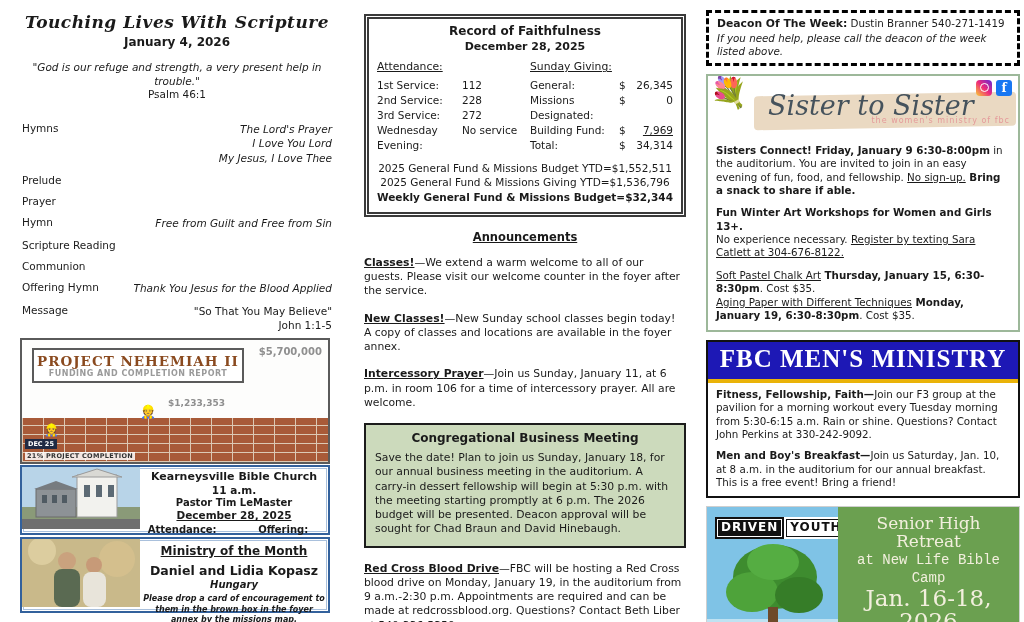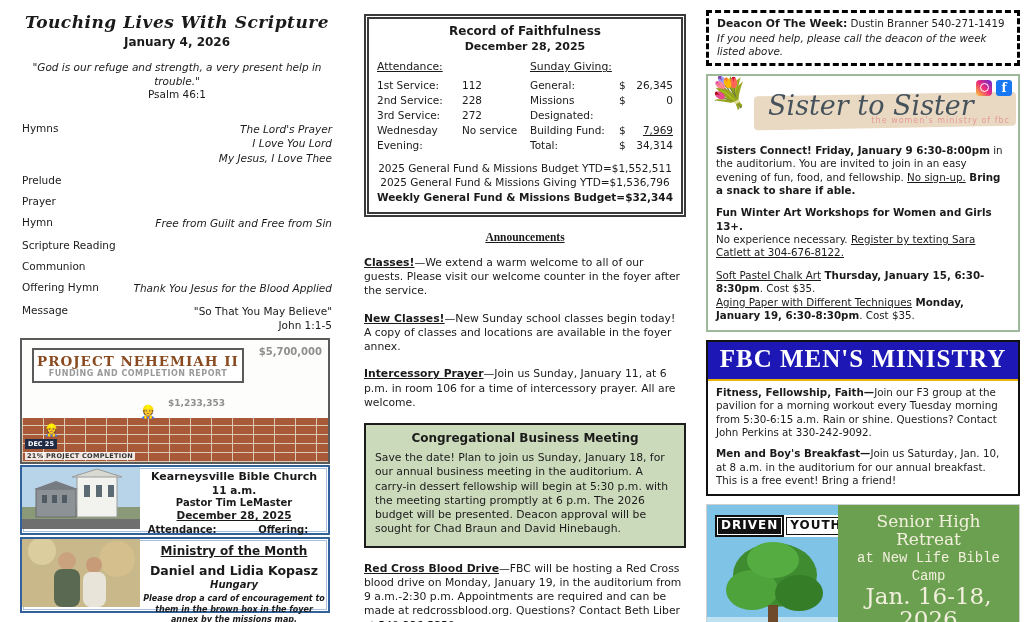--- a/index.html
+++ b/index.html
@@ -64,21 +64,21 @@
   .rec-cols{display:flex;gap:10px;}
   .rec-col{flex:1;}
   .rec-h{text-decoration:underline;margin-bottom:3px;}
   .rec-row{display:flex;font-size:10.5px;line-height:1.45;}
   .rec-row .lbl{flex:1;}
   .rec-row .dollar{width:10px;}
   .rec-row .val{width:44px;text-align:right;}
   .rec-row .val.sum{text-decoration:underline;}
   .rec-foot{text-align:center;font-size:10.5px;margin-top:7px;line-height:1.4;}
   .rec-foot .bold{font-weight:bold;}
-  .ann-head{font-weight:bold;text-decoration:underline;text-align:center;font-size:11.5px;margin:13px 0 11px;font-family:Liberation Serif, serif;}
+  .ann-head{font-weight:bold;text-decoration:underline;text-align:center;font-size:11.5px;margin:13px 0 11px;}
   .para{margin-bottom:13px;}
   .lead{font-weight:bold;text-decoration:underline;}
   .greenbox{background:#ccdabc;border:2px solid #1c1c1c;padding:6px 9px 9px;margin:2px 0 14px;}
   .gb-title{font-weight:bold;font-size:12px;text-align:center;margin-bottom:4px;}
 
   
   .col-right{left:706px;top:10px;width:314px;font-size:10.3px;line-height:1.3;}
   .deacon{border:3px dashed #000;padding:4px 8px;margin-bottom:8px;}
   .deacon-l1 .b{font-weight:bold;font-size:10.8px;}
   .deacon-l2{font-style:italic;margin-top:1px;}
@@ -94,21 +94,21 @@
   .ig{width:16px;height:16px;border-radius:4px;background:linear-gradient(45deg,#f9ce34,#ee2a7b,#6228d7);
       display:flex;align-items:center;justify-content:center;}
   .ig::before{content:"";width:7px;height:7px;border:1.5px solid #fff;border-radius:50%;display:block;}
   .fb{width:16px;height:16px;border-radius:3px;background:#1877f2;color:#fff;font-weight:bold;
       font-size:12px;text-align:center;line-height:16px;font-family:"DejaVu Serif",serif;}
   .sister .txt{padding:2px 8px 0;}
   .b{font-weight:bold;} .u{text-decoration:underline;}
   .sis-p{margin-bottom:9px;}
 
   .mens{border:2px solid #111;margin-bottom:8px;background:#fff;}
-  .mens-head{background:#1d18b5;border-bottom:2px solid #eab308;color:#fff;text-align:center;
+  .mens-head{background:#1d18b5;border-bottom:4px solid #eab308;color:#fff;text-align:center;
              font-family:"Liberation Serif",serif;font-weight:bold;font-size:25px;
              letter-spacing:1px;padding:1px 0 3px;transform-origin:center;}
   .mens-body{padding:5px 8px 7px;}
   .mens-body .para{margin-bottom:8px;} .mens-body .para:last-child{margin-bottom:0;}
   .mens .plead{font-weight:bold;}
 
   .youth{height:216px;display:flex;border:1px solid #cfcfcf;}
   .yphoto{position:relative;width:131px;flex:0 0 131px;
           background:linear-gradient(#7fc3e6 0 52%, #bfe2f2 52% 58%, #5d8f3c 58% 63%, #4a3522 63% 100%);overflow:hidden;}
   .ylogo{position:absolute;left:8px;top:10px;display:flex;font-size:12px;font-weight:bold;letter-spacing:1px;}

